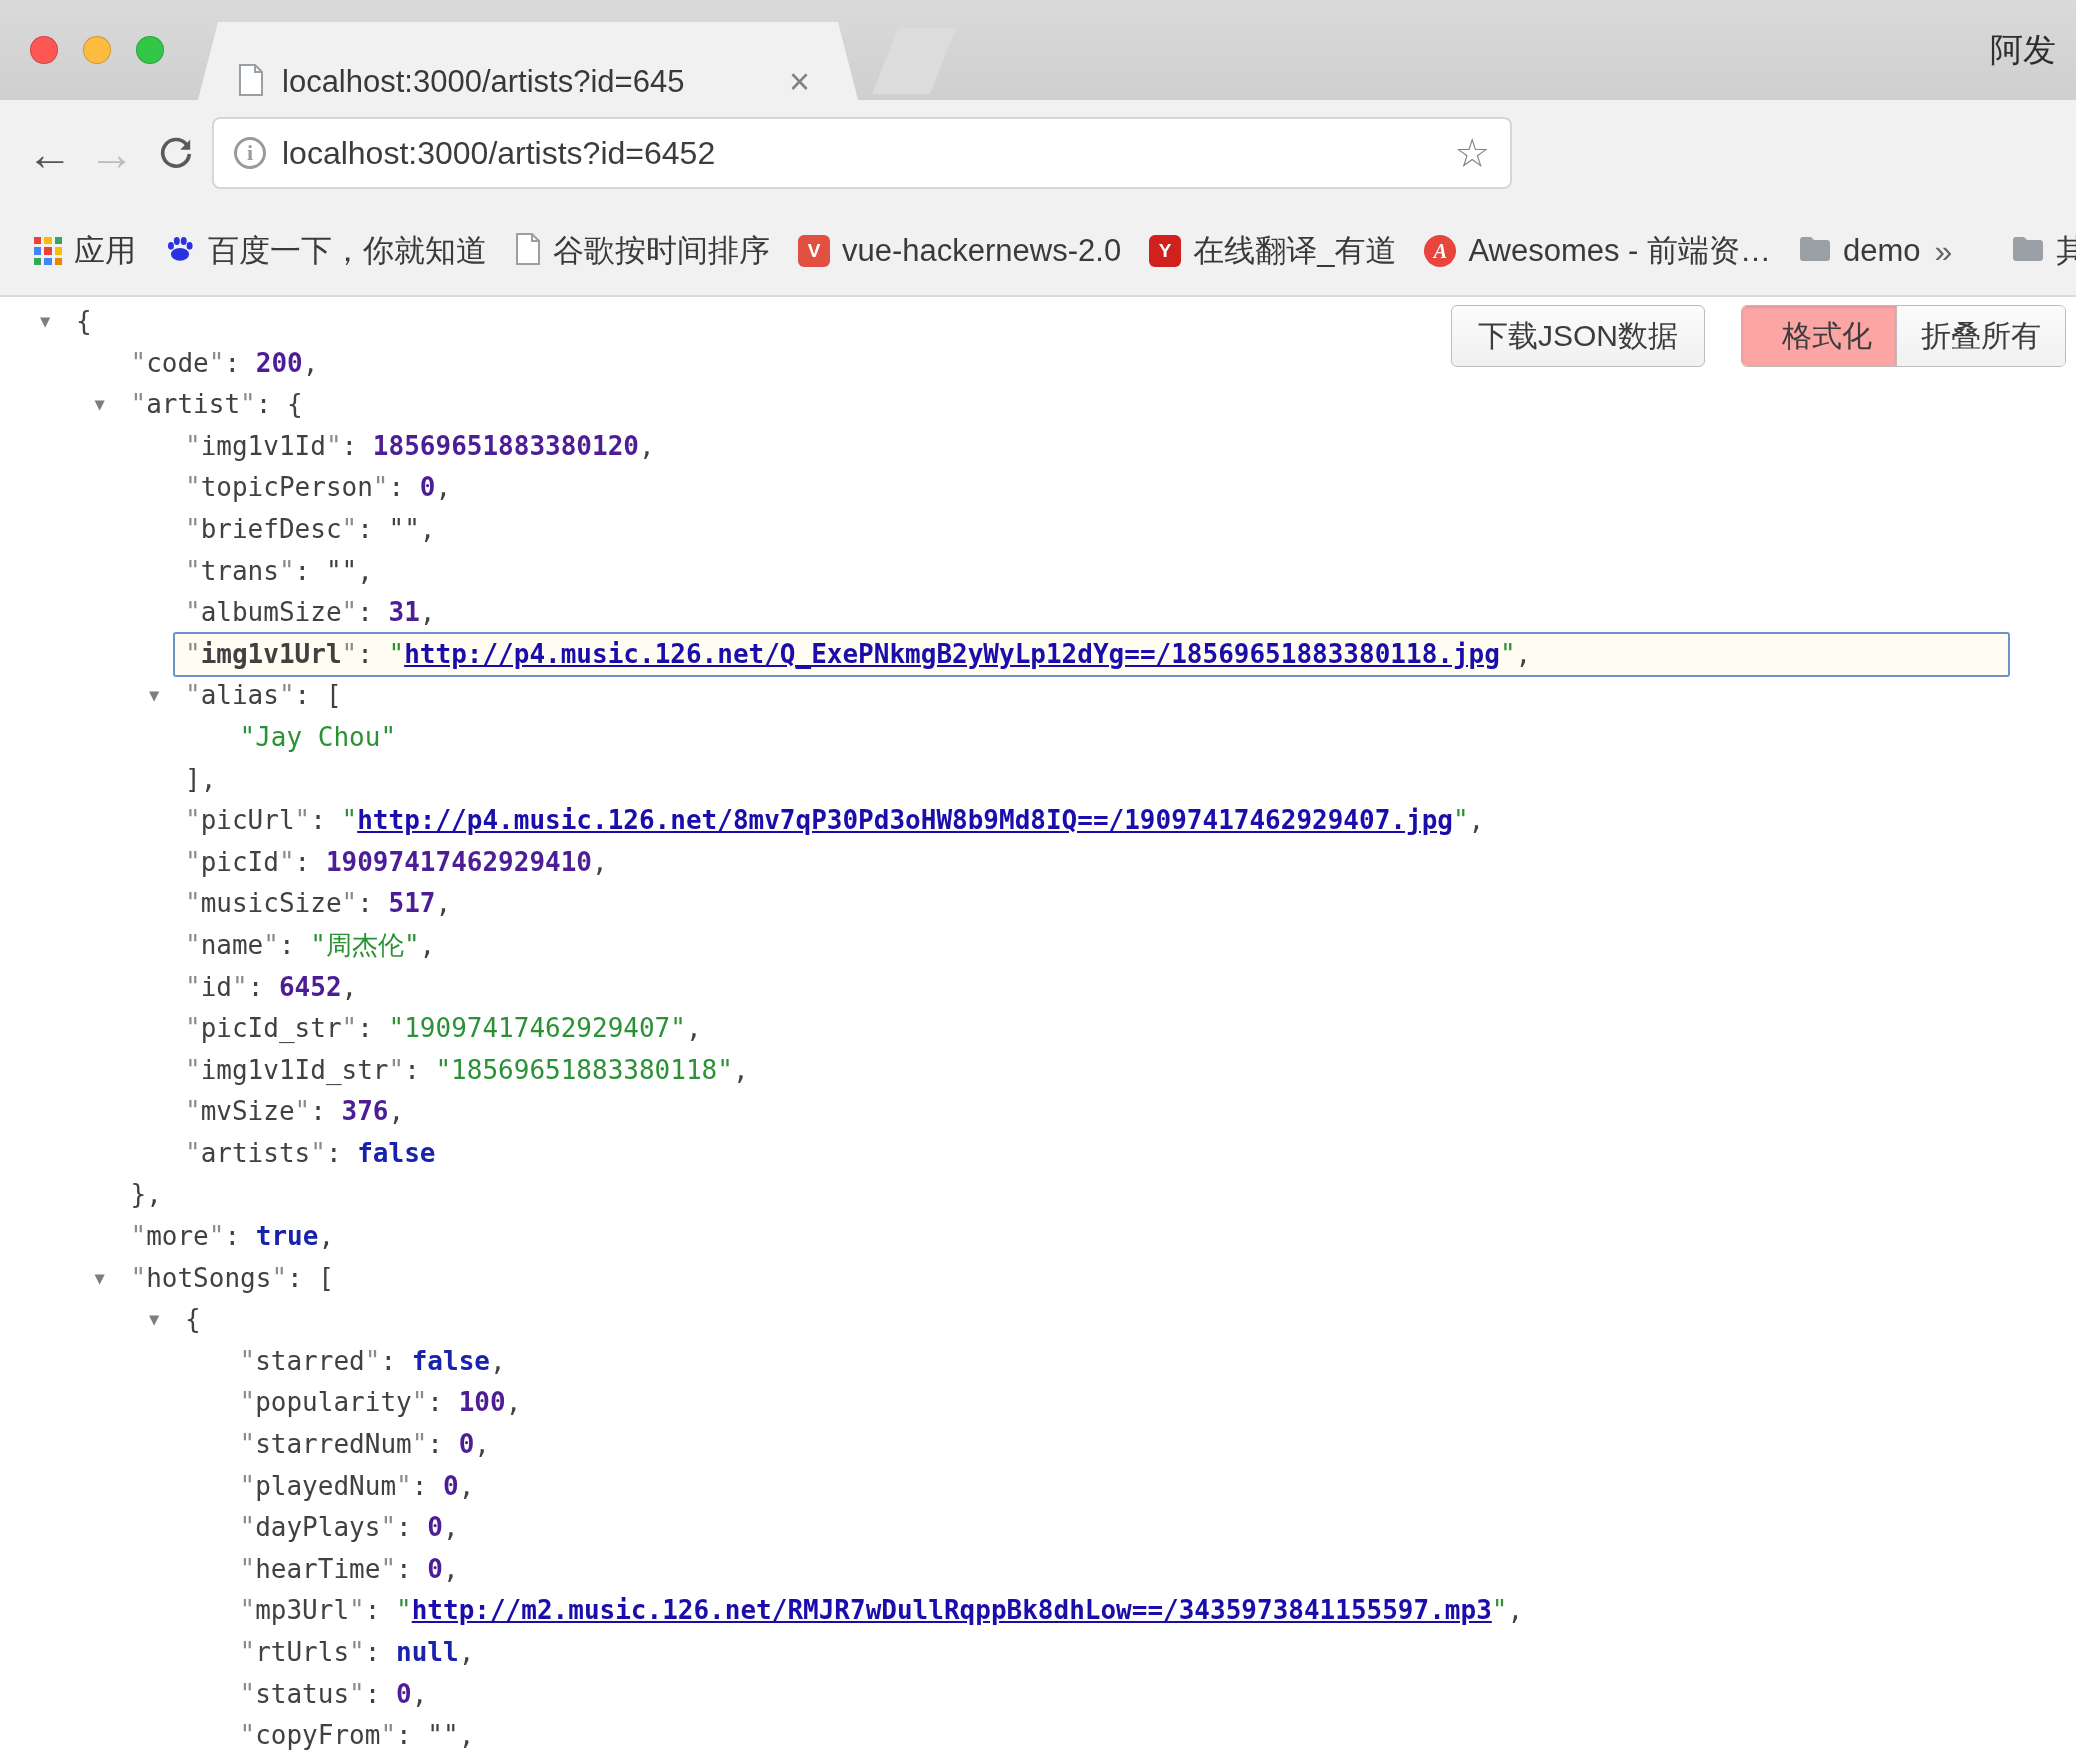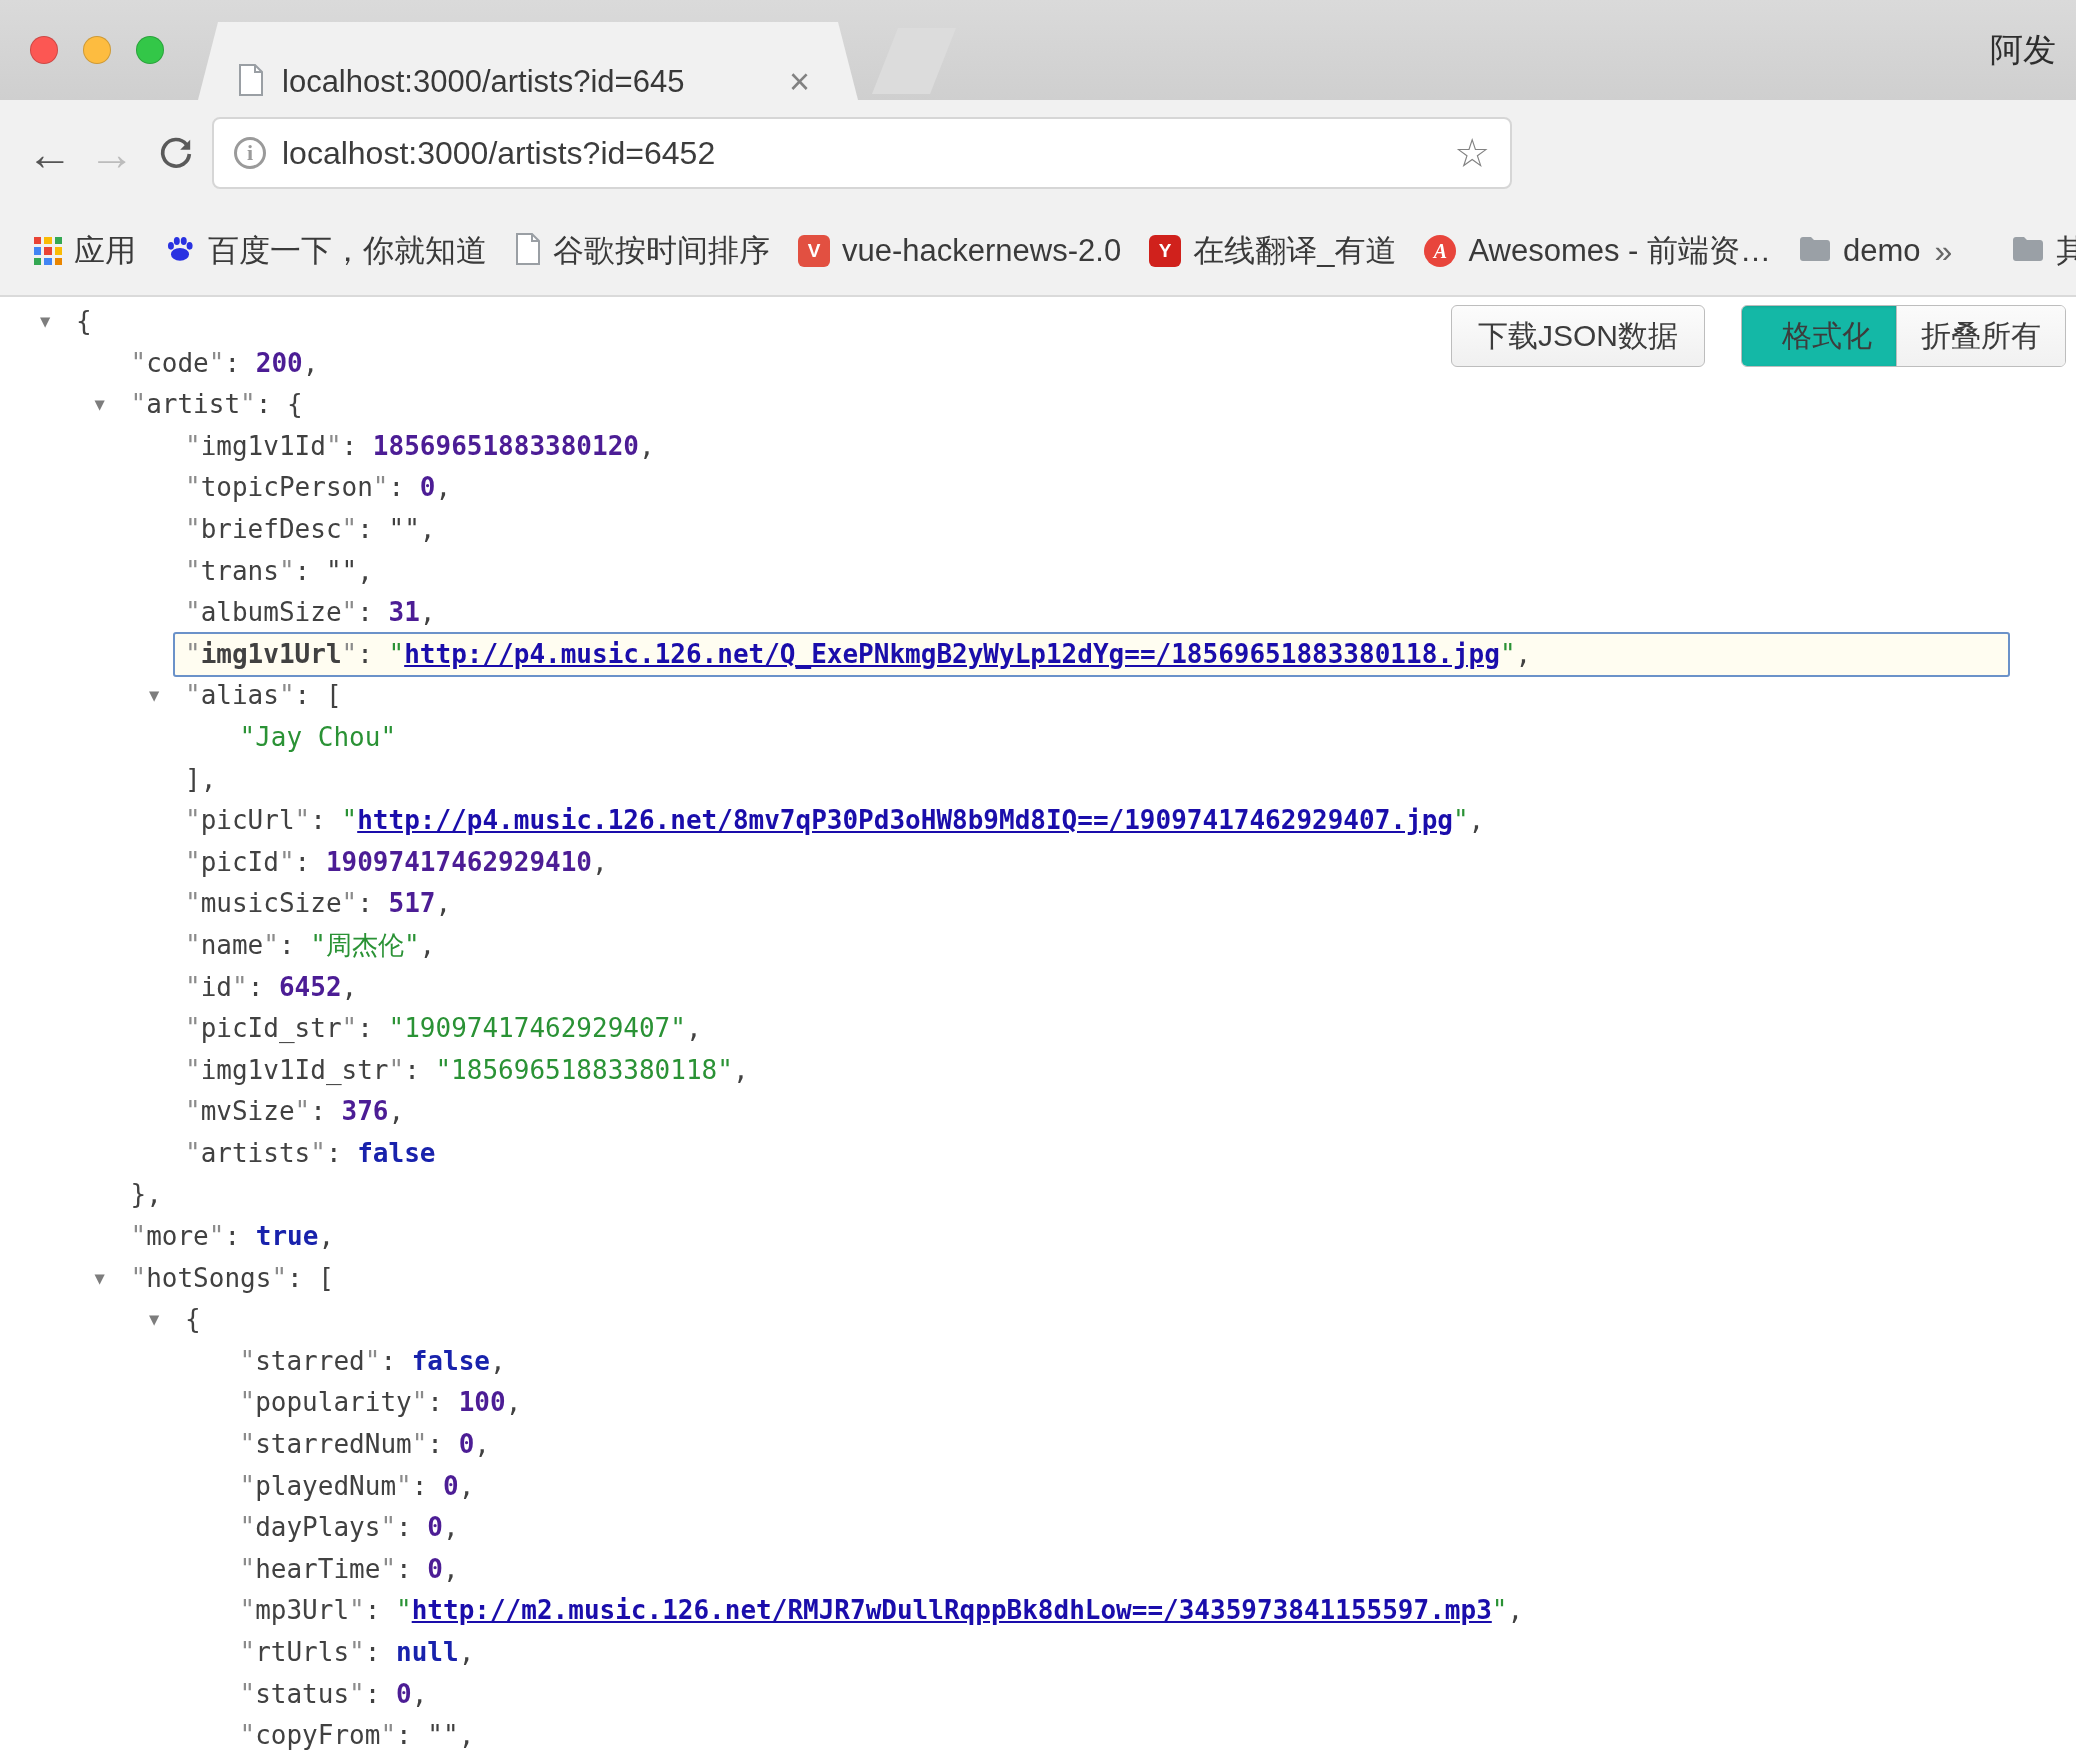--- a/index.html
+++ b/index.html
@@ -66,21 +66,21 @@
   .overflow-ch { font-size:32px; color:#666; margin-right:26px; }
 
   
   .content { position:absolute; left:0; top:297px; right:0; bottom:0; background:#fff; }
   .viewer-toolbar { position:absolute; top:8px; right:10px; display:flex; gap:36px; z-index:5; }
   .btn { height:62px; padding:10px 26px; font-size:30px; color:#3c3c3c; border:1px solid #bdbdbd; border-radius:6px;
     background:linear-gradient(#fcfcfc,#f0f0f0); font-family:inherit; }
   .seg { display:flex; border:1px solid #bdbdbd; border-radius:6px; overflow:hidden; }
   .seg button { height:60px; padding:0 24px; font-size:30px; color:#3c3c3c; border:none; font-family:inherit;
     background:linear-gradient(#fbfbfb,#f1f1f1); }
-  .seg button.active { background:#14b8a6; box-shadow:inset 0 1px 3px rgba(0,0,0,.12);padding-left:40px; }
+  .seg button.active { background:#fca5a5; box-shadow:inset 0 1px 3px rgba(0,0,0,.12);padding-left:40px; }
   .seg button + button { border-left:1px solid #bdbdbd; }
 
   .json-tree { position:relative; padding-top:4px; font-family:"DejaVu Sans Mono","Liberation Mono",monospace;
     font-size:26px; line-height:41.6px; z-index:1; }
   .jline { position:relative; white-space:nowrap; }
   .caret { position:absolute; font-size:17px; color:#7d7d7d; }
   .q { color:#8b8b8b; }
   .key { color:#414141; }
   .p { color:#414141; }
   .num { color:#4c1d95; font-weight:bold; }

